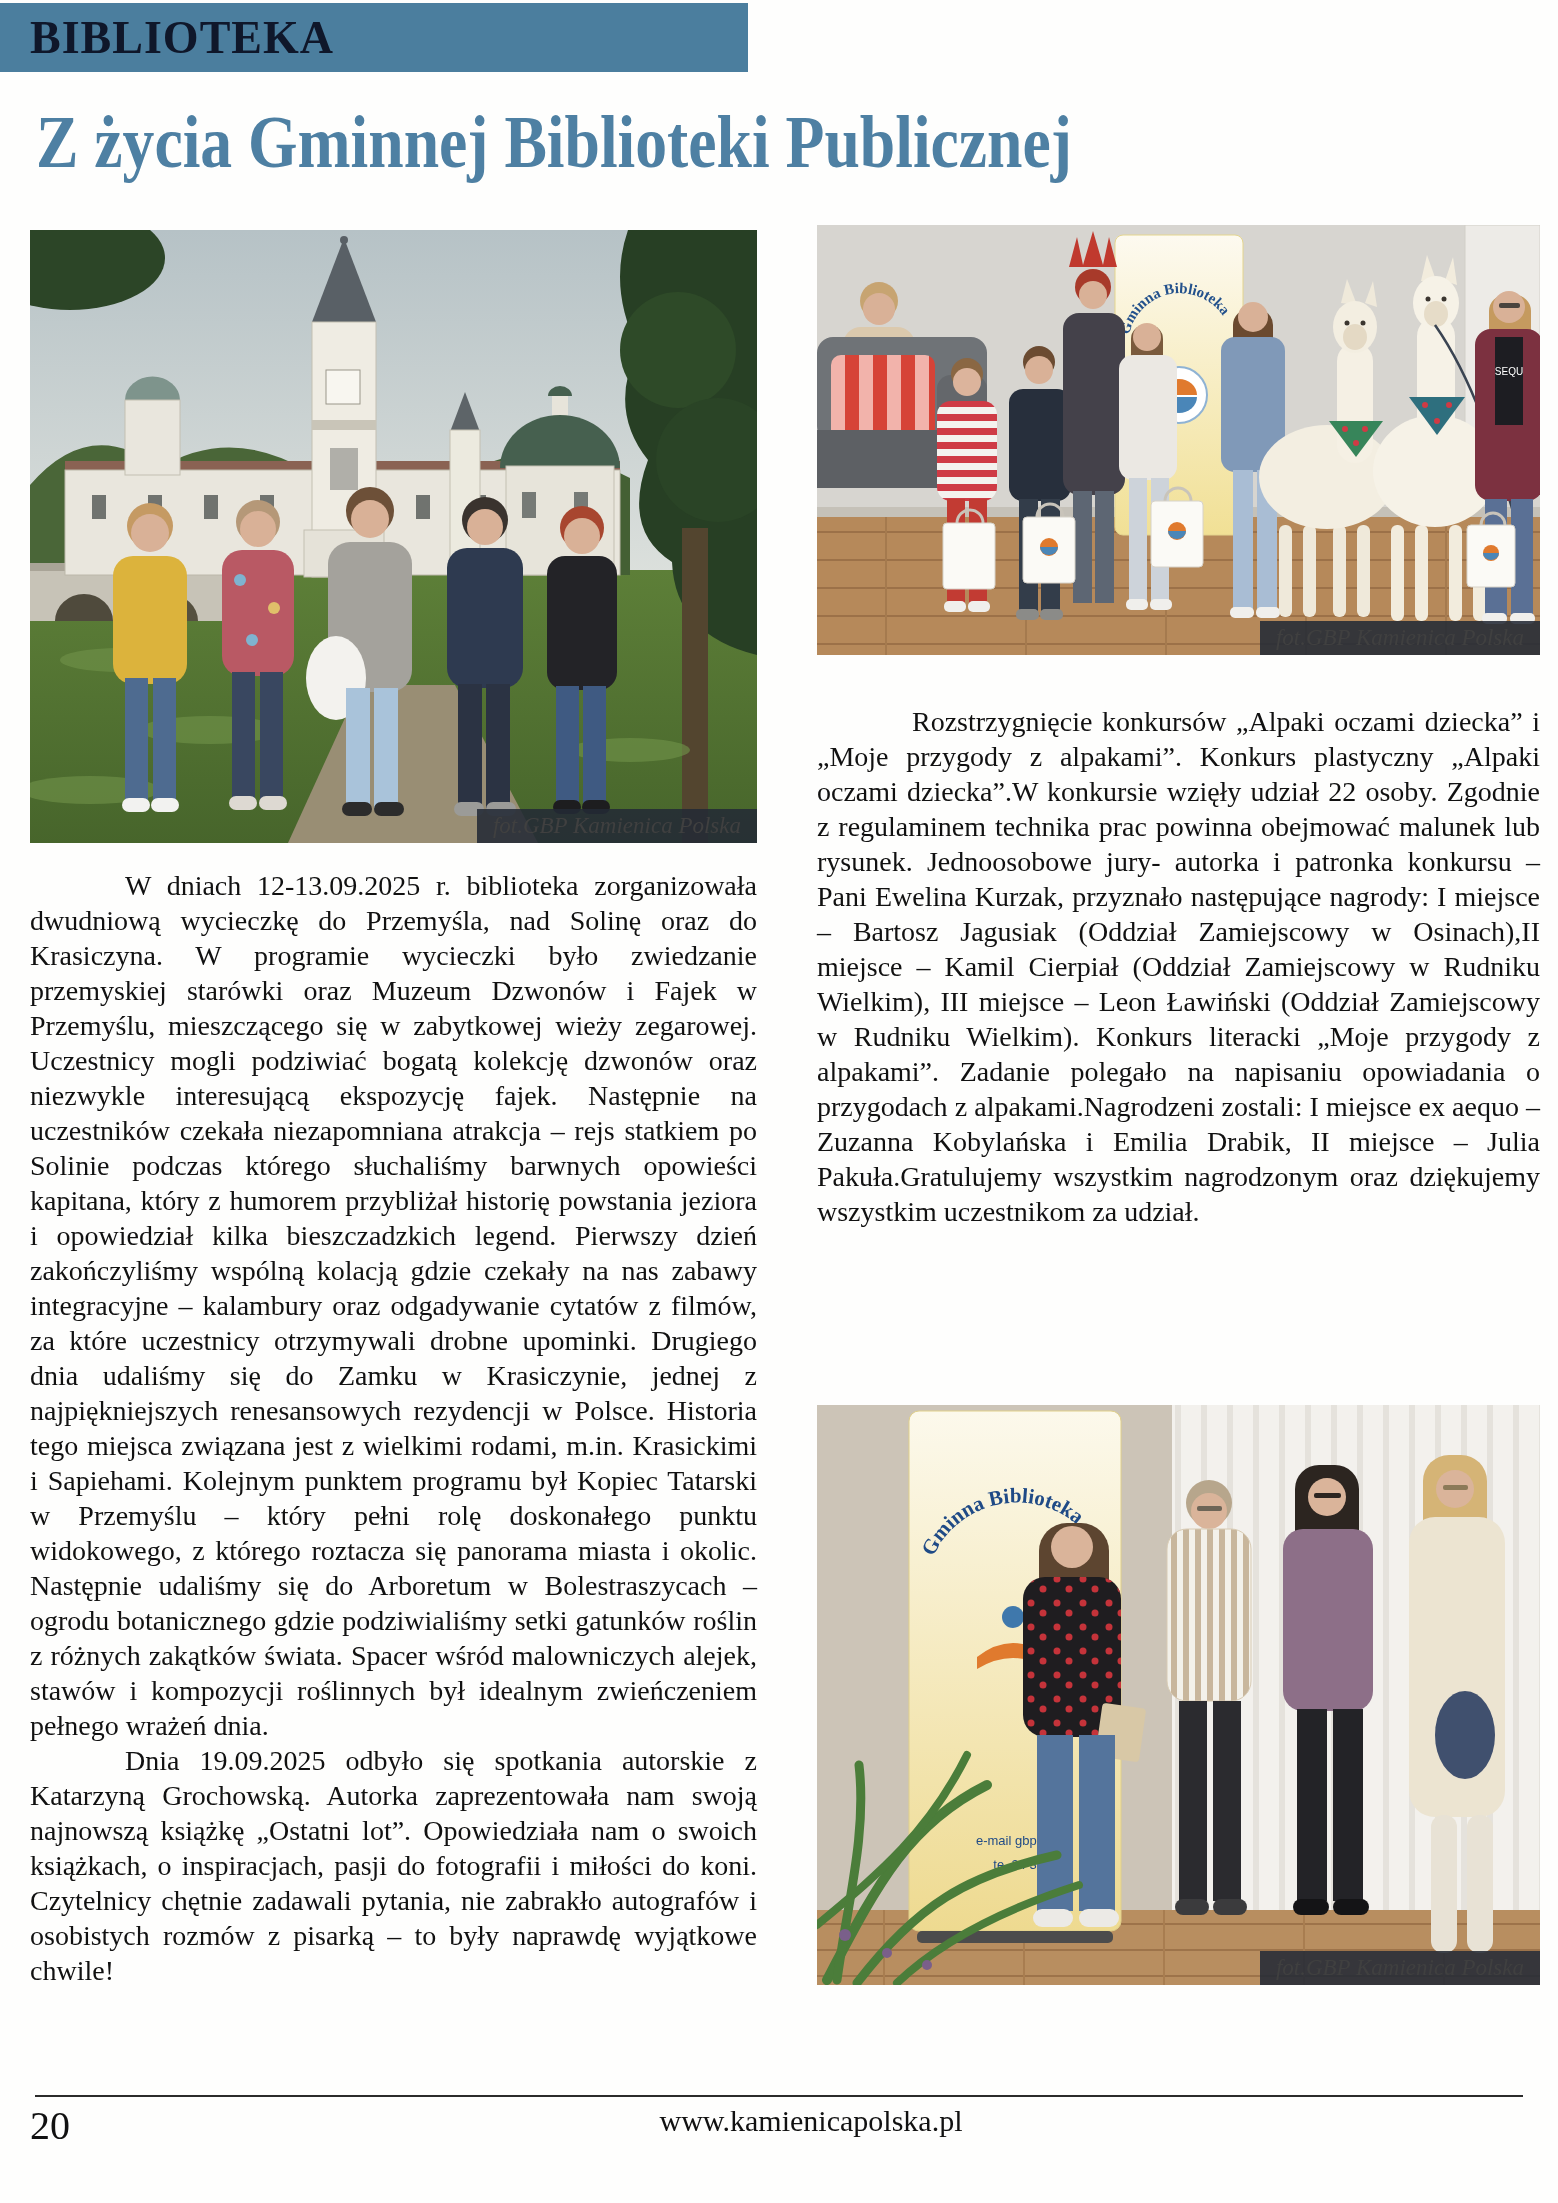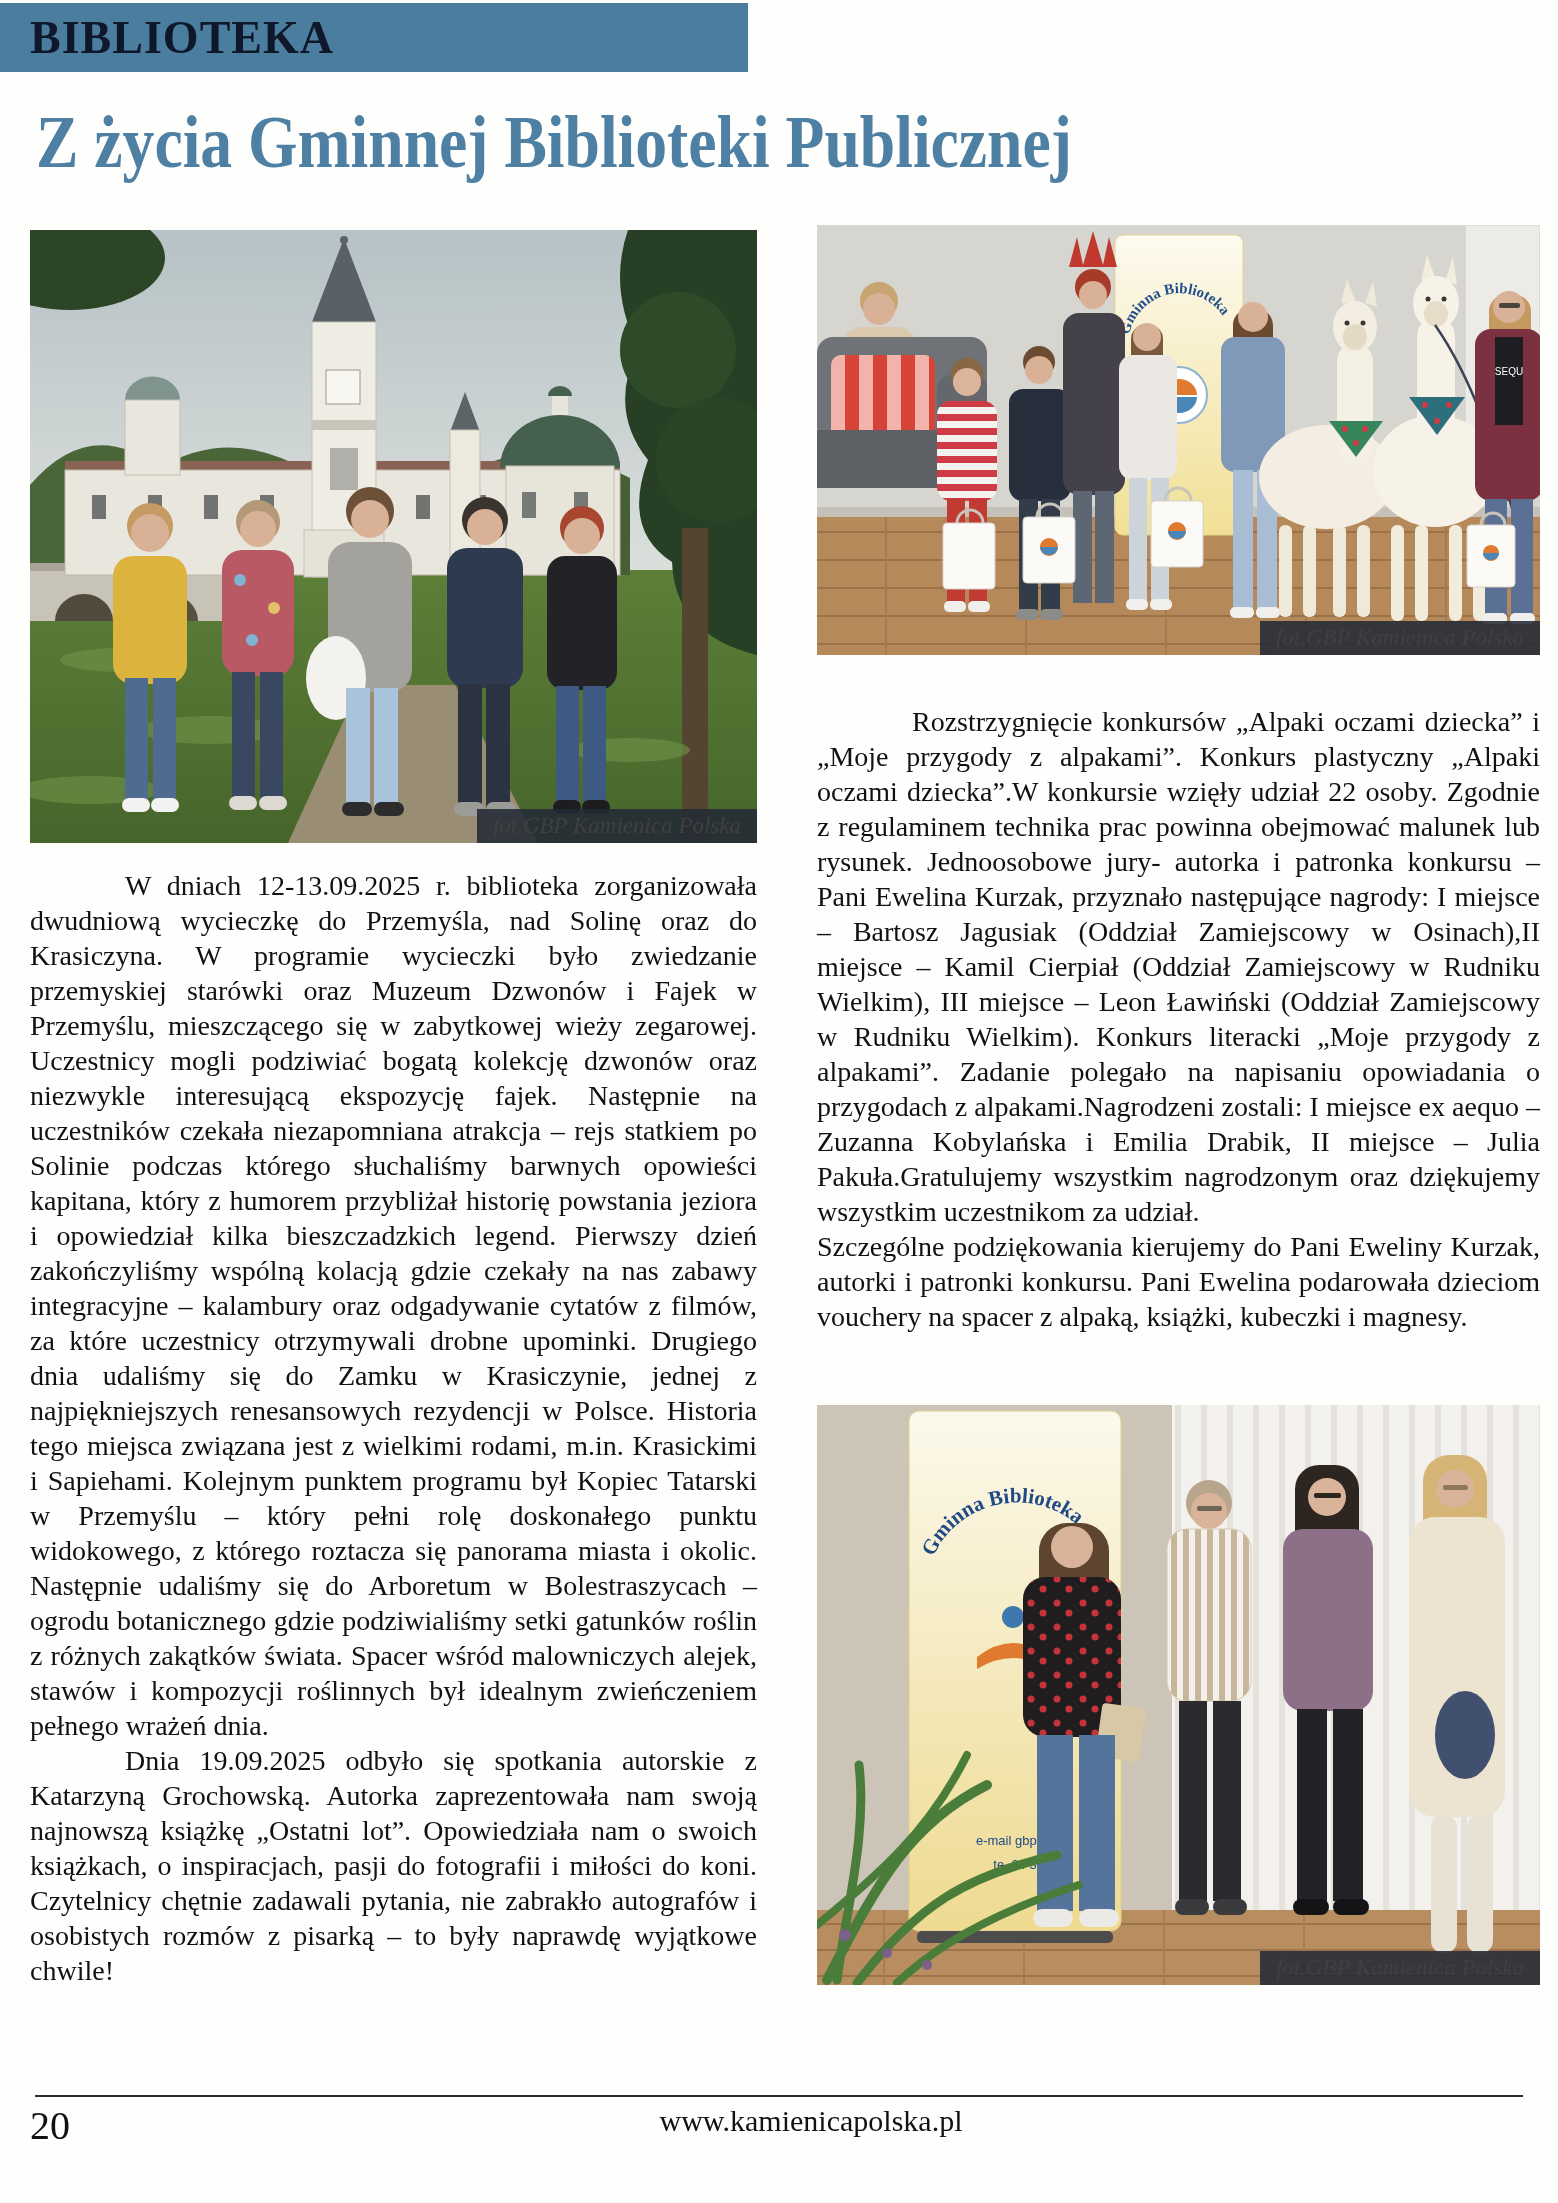--- a/index.html
+++ b/index.html
@@ -344,21 +344,20 @@
            <circle cx="674" cy="328" r="8" fill="#e07a2e"></circle>
             <path d="M666,328 a8,7 0 0 0 16,0 z" fill="#4a86b8"></path>
           </g>
       </g>
     </svg>
     <div class="caption">fot.GBP Kamienica Polska</div>
   </div>
 
   <div class="textcol right-text">
     <p class="indent">Rozstrzygnięcie konkursów „Alpaki oczami dziecka” i „Moje przygody z alpakami”. Konkurs plastyczny „Alpaki oczami dziecka”.W konkursie wzięły udział 22 osoby. Zgodnie z regulaminem technika prac powinna obejmować malunek lub rysunek. Jednoosobowe jury- autorka i patronka konkursu – Pani Ewelina Kurzak, przyznało następujące nagrody: I miejsce – Bartosz Jagusiak (Oddział Zamiejscowy w Osinach),II miejsce – Kamil Cierpiał (Oddział Zamiejscowy w Rudniku Wielkim), III miejsce – Leon Ławiński (Oddział Zamiejscowy w Rudniku Wielkim). Konkurs literacki „Moje przygody z alpakami”. Zadanie polegało na napisaniu opowiadania o przygodach z alpakami.Nagrodzeni zostali: I miejsce ex aequo – Zuzanna Kobylańska i Emilia Drabik, II miejsce – Julia Pakuła.Gratulujemy wszystkim nagrodzonym oraz dziękujemy wszystkim uczestnikom za udział.</p>
-    <p>Szczególne podziękowania kierujemy do Pani Eweliny Kurzak, autorki i patronki konkursu. Pani Ewelina podarowała dzieciom vouchery na spacer z alpaką, książki, kubeczki i magnesy.</p>
   </div>
 
   <div class="photo photo-rbottom">
     <svg viewBox="0 0 723 580" preserveAspectRatio="none">
       <defs>
         <linearGradient id="p3ban" x1="0" y1="0" x2="0" y2="1">
           <stop offset="0" stop-color="#fcf9ec"></stop>
             <stop offset="1" stop-color="#eeda90"></stop>
         </linearGradient>
         <pattern id="p3curtain" patternUnits="userSpaceOnUse" width="26" height="10">

